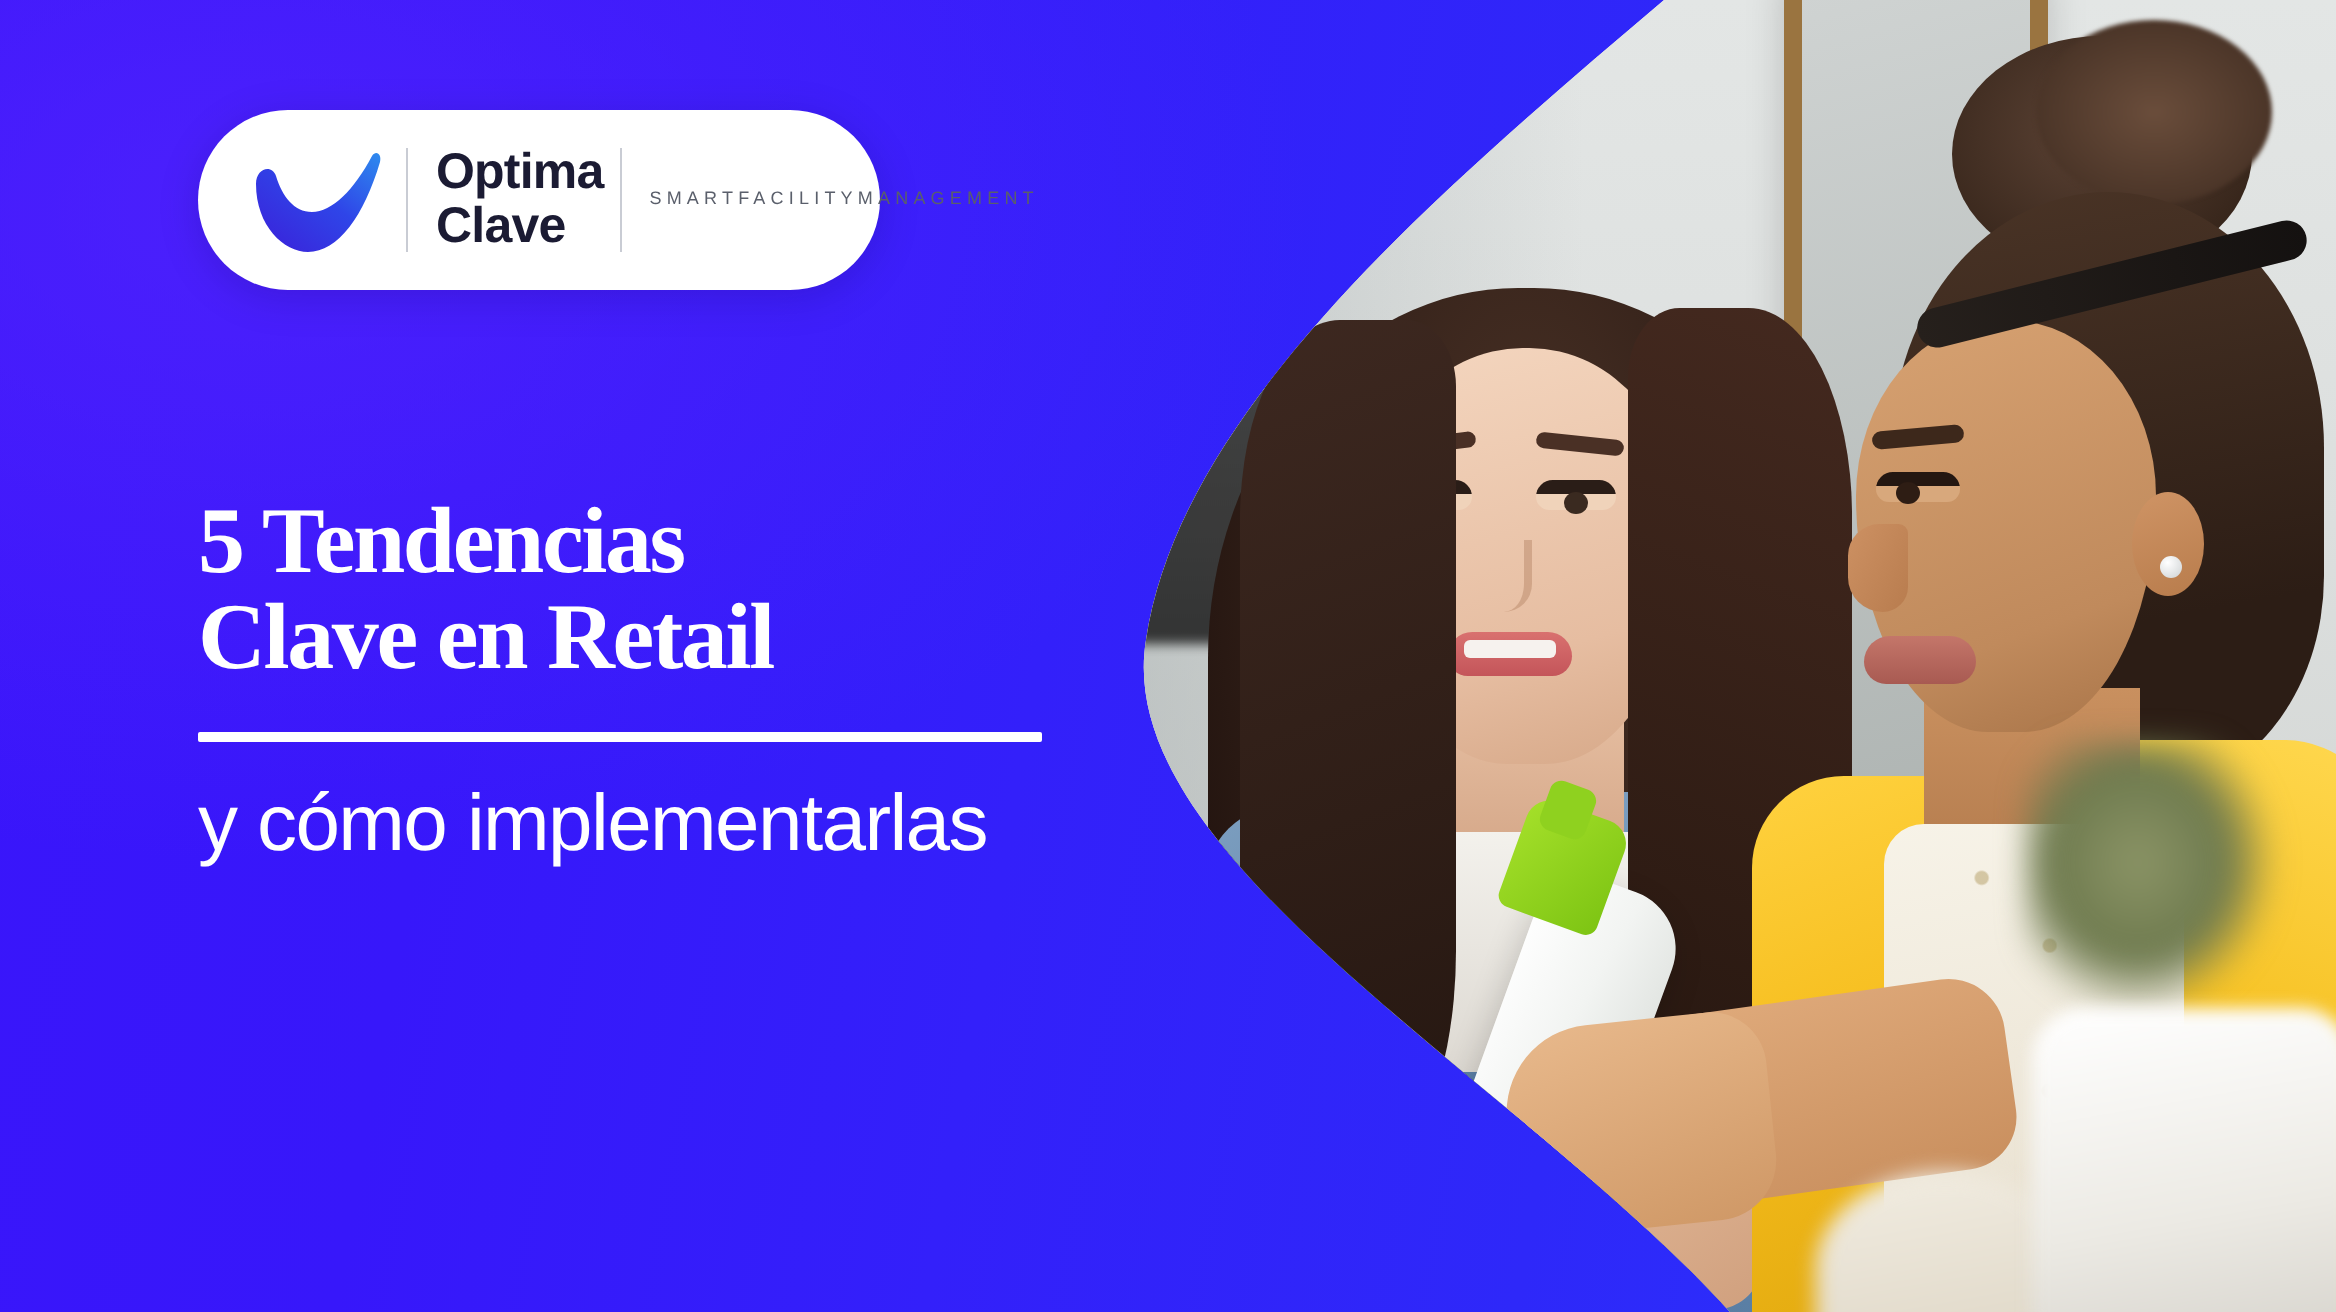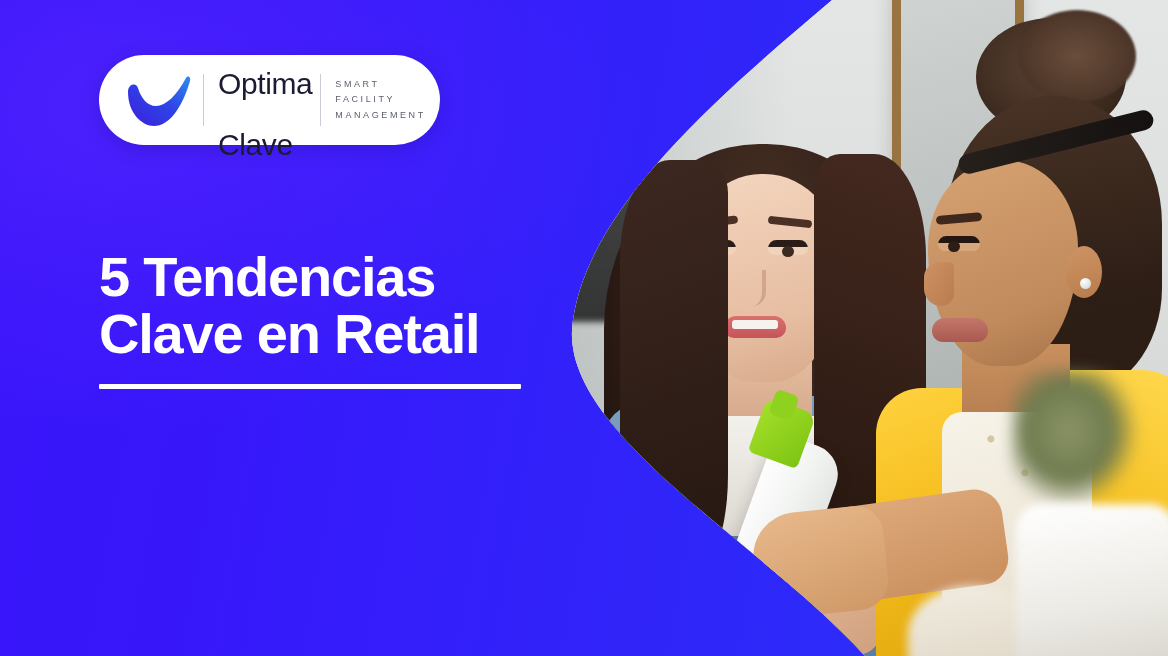--- a/index.html
+++ b/index.html
@@ -344,52 +344,51 @@
     background:#c9ccd4;
     margin:0 14px 0 8px;
   }
   .logo-word {
     display:flex; flex-direction:column;
     justify-content:center;
     flex:none;
   }
   .logo-word span {
     font-family:"Liberation Sans", sans-serif;
-    font-size:30px;
-    font-weight:400;
+    font-size:25px;
+    font-weight:700;
     color:#1b1b33;
     line-height:1.08;
     letter-spacing:-.4px;
-    margin-top:29px;
   }
   .logo-tag {
-    display:flex; flex-direction:column;
+    display:flex; flex-direction:row;
     justify-content:space-between;
     flex:none;
   }
   .logo-tag span {
     font-family:"Liberation Sans", sans-serif;
     font-size:9px;
     font-weight:500;
     color:#5a5f6b;
     letter-spacing:2.6px;
     line-height:1.72;
     white-space:nowrap;
   }
 
   
   .copy {
     position:absolute;
     left:99px; top:248px;
     width:470px;
   }
   .headline {
-    font-family:Liberation Sans, sans-serif;
+    font-family:Liberation Serif, serif;
     font-weight:bold;
-    font-size:56px;
+    font-size:47px;
     line-height:1.02;
     color:#ffffff;
     letter-spacing:-1.2px;
     white-space:pre-line;
   }
   .rule {
     width:422px;
     height:5px;
     background:#ffffff;
     margin:22px 0 20px 0;
@@ -503,15 +502,16 @@
       <span>SMART</span>
       <span>FACILITY</span>
       <span>MANAGEMENT</span>
     </span>
   </div>
 
   <div class="copy">
     <div class="headline">5 Tendencias
 Clave en Retail</div>
     <div class="rule"></div>
+    <div class="subhead">y cómo implementarlas</div>
   </div>
 
 </div>
 
 </body></html>

